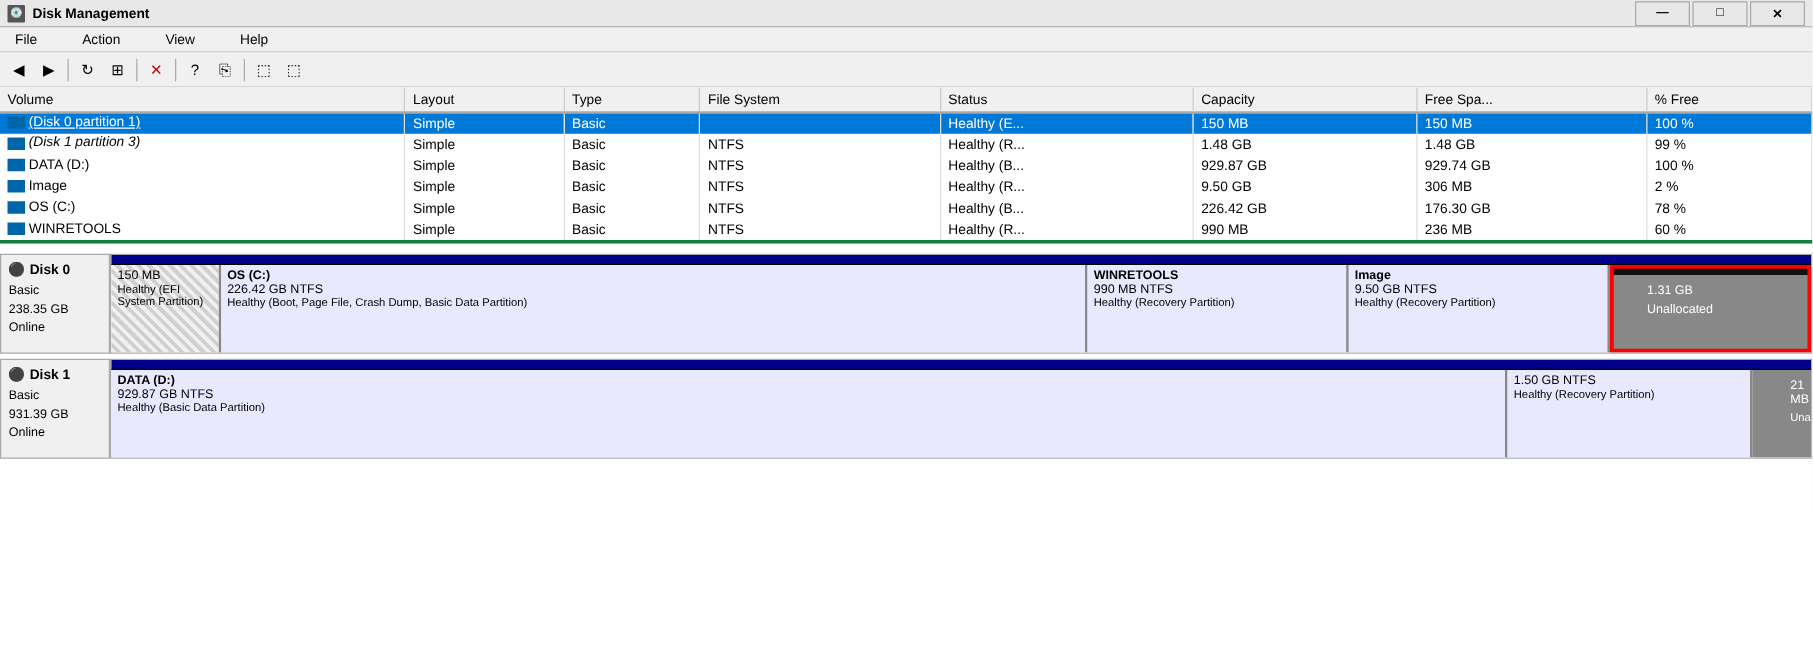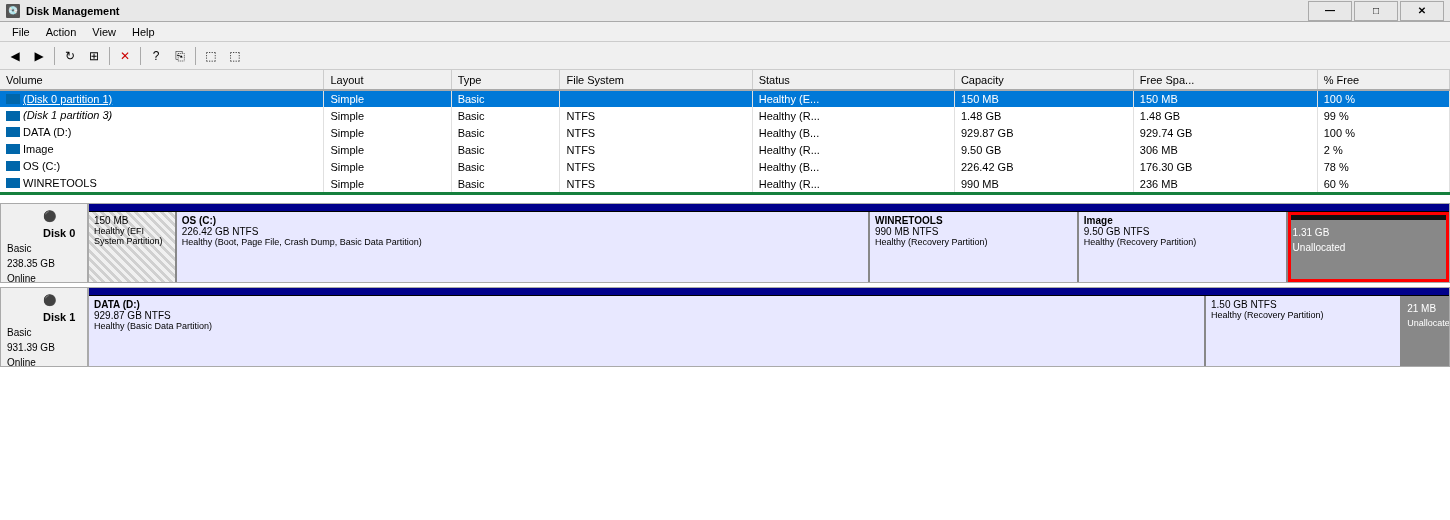--- a/index.html
+++ b/index.html
@@ -48,20 +48,21 @@
     }
 
     
     .menu-bar {
       background: #f0f0f0;
       height: 20px;
       display: flex;
       align-items: center;
       border-bottom: 1px solid #ccc;
       padding: 0 4px;
+      gap: 20px;
     }
     .menu-item {
       padding: 1px 8px;
       font-size: 11px;
       cursor: pointer;
     }
 
     
     .toolbar {
       background: #f0f0f0;
@@ -145,21 +146,21 @@
 
     .disk-label {
       width: 88px;
       min-width: 88px;
       padding: 4px 6px;
       background: #f0f0f0;
       border: 1px solid #aaa;
       font-size: 10px;
       line-height: 1.5;
     }
-    .disk-label-name { font-weight: bold; font-size: 11px; margin-left: 36px; }
+    .disk-label-name { font-weight: bold; font-size: 11px; }
 
     .disk-bar-container {
       flex: 1;
       display: flex;
       flex-direction: column;
       border: 1px solid #aaa;
       overflow: hidden;
     }
     .disk-bar-header {
       height: 8px;
@@ -186,21 +187,21 @@
         #d0d0d0 3px,
         #d0d0d0 6px
       );
       min-width: 52px;
     }
     .partition.ntfs-blue { background: #e8e8ff; }
 
     .partition-name { font-weight: bold; font-size: 10px; color: #000; }
     .partition-size { font-size: 10px; color: #000; }
     .partition-status { font-size: 9px; color: #000; }
-    .unallocated-text { font-size: 10px; color: #000; margin-top: 4px; }
+    .unallocated-text { font-size: 10px; color: #000; margin-top: 4px; margin-left: 25px; }
 
     .disk0-partitions { display: flex; flex: 1; }
     .disk1-partitions { display: flex; flex: 1; }
   </style>
 </head>
 <body>
 
 <div class="title-bar">
   <span class="title-bar-icon">💽</span>
   <span class="title-bar-title">Disk Management</span>

